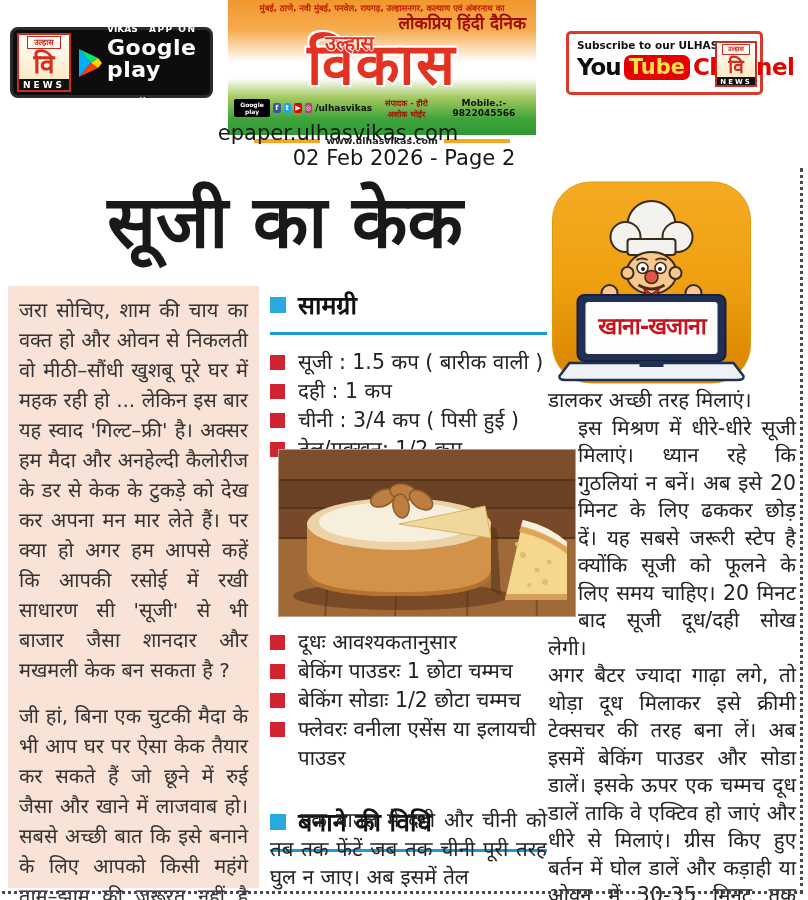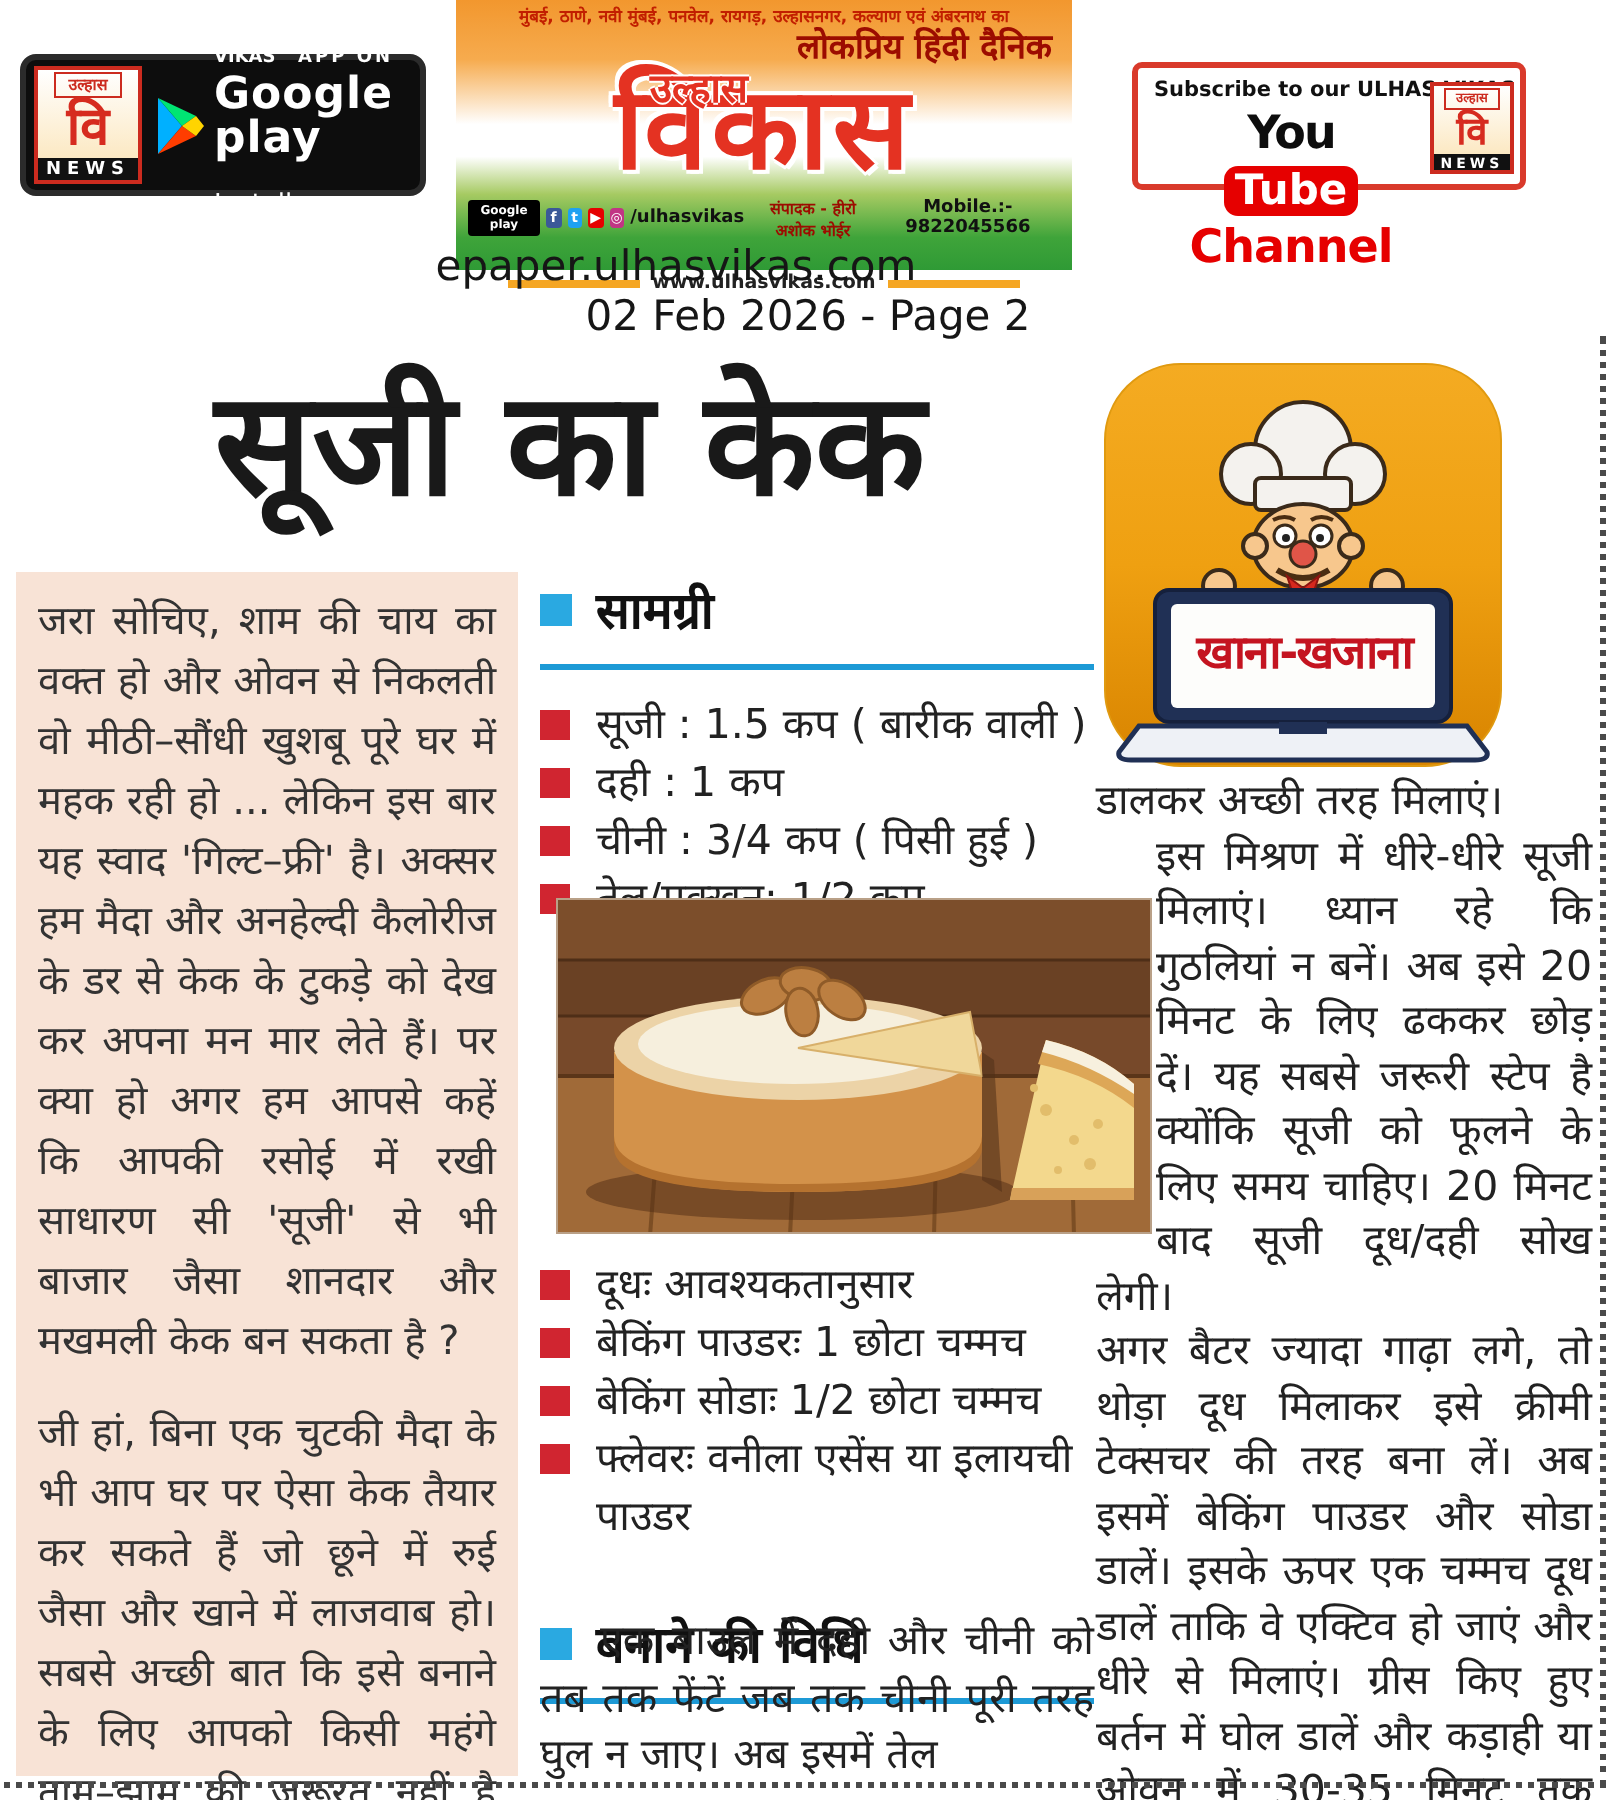--- a/index.html
+++ b/index.html
@@ -45,23 +45,23 @@
   .mobile { font-size:9px; font-weight:800; color:#111; }
   .site-row { display:flex; align-items:center; gap:6px; padding:16px 26px 0; }
   .site-row .bar { flex:1; height:4px; background:#f5a623; }
   .site-row .url { font-size:9.5px; font-weight:800; color:#222; }
 
   
   .yt-badge { position:absolute; left:566px; top:31px; width:197px; height:64px; background:#fff;
     border:3px solid #d93a2b; border-radius:5px; padding:5px 46px 5px 8px; }
   .yt-line1 { font-size:10.5px; font-weight:700; color:#111; white-space:nowrap; }
   .yt-line1 .brand { font-weight:900; }
-  .yt-line2 { display:flex; align-items:center; gap:3px; margin-top:3px;flex-direction:column; }
+  .yt-line2 { display:flex; align-items:center; gap:3px; margin-top:3px; }
   .yt-you { font-size:23px; font-weight:900; color:#0d0d0d; letter-spacing:-1px; }
-  .yt-tube { font-size:21px; font-weight:900; color:#ffffff; background:#e60000; border-radius:7px; padding:1px 5px 2px; line-height:22px; }
+  .yt-tube { font-size:21px; font-weight:900; color:#fde047; background:#e60000; border-radius:7px; padding:1px 5px 2px; line-height:22px; }
   .yt-channel { font-size:23px; font-weight:900; color:#e60000; letter-spacing:-.5px; }
   .vi-logo--sm { position:absolute; right:3px; top:7px; width:42px; height:46px; }
   .vi-logo--sm .strip { font-size:6.5px; line-height:9px; margin:1px 5px 0; }
   .vi-logo--sm .vi { font-size:19px; line-height:22px; }
   .vi-logo--sm .news { font-size:7px; letter-spacing:2px; line-height:11px; }
 
   .epaper-url { position:absolute; left:0; top:121px; width:676px; text-align:center; font-size:21px; color:#161616; }
   .date-page { position:absolute; left:0; top:146px; width:808px; text-align:center; font-size:21px; color:#161616; }
 
   

